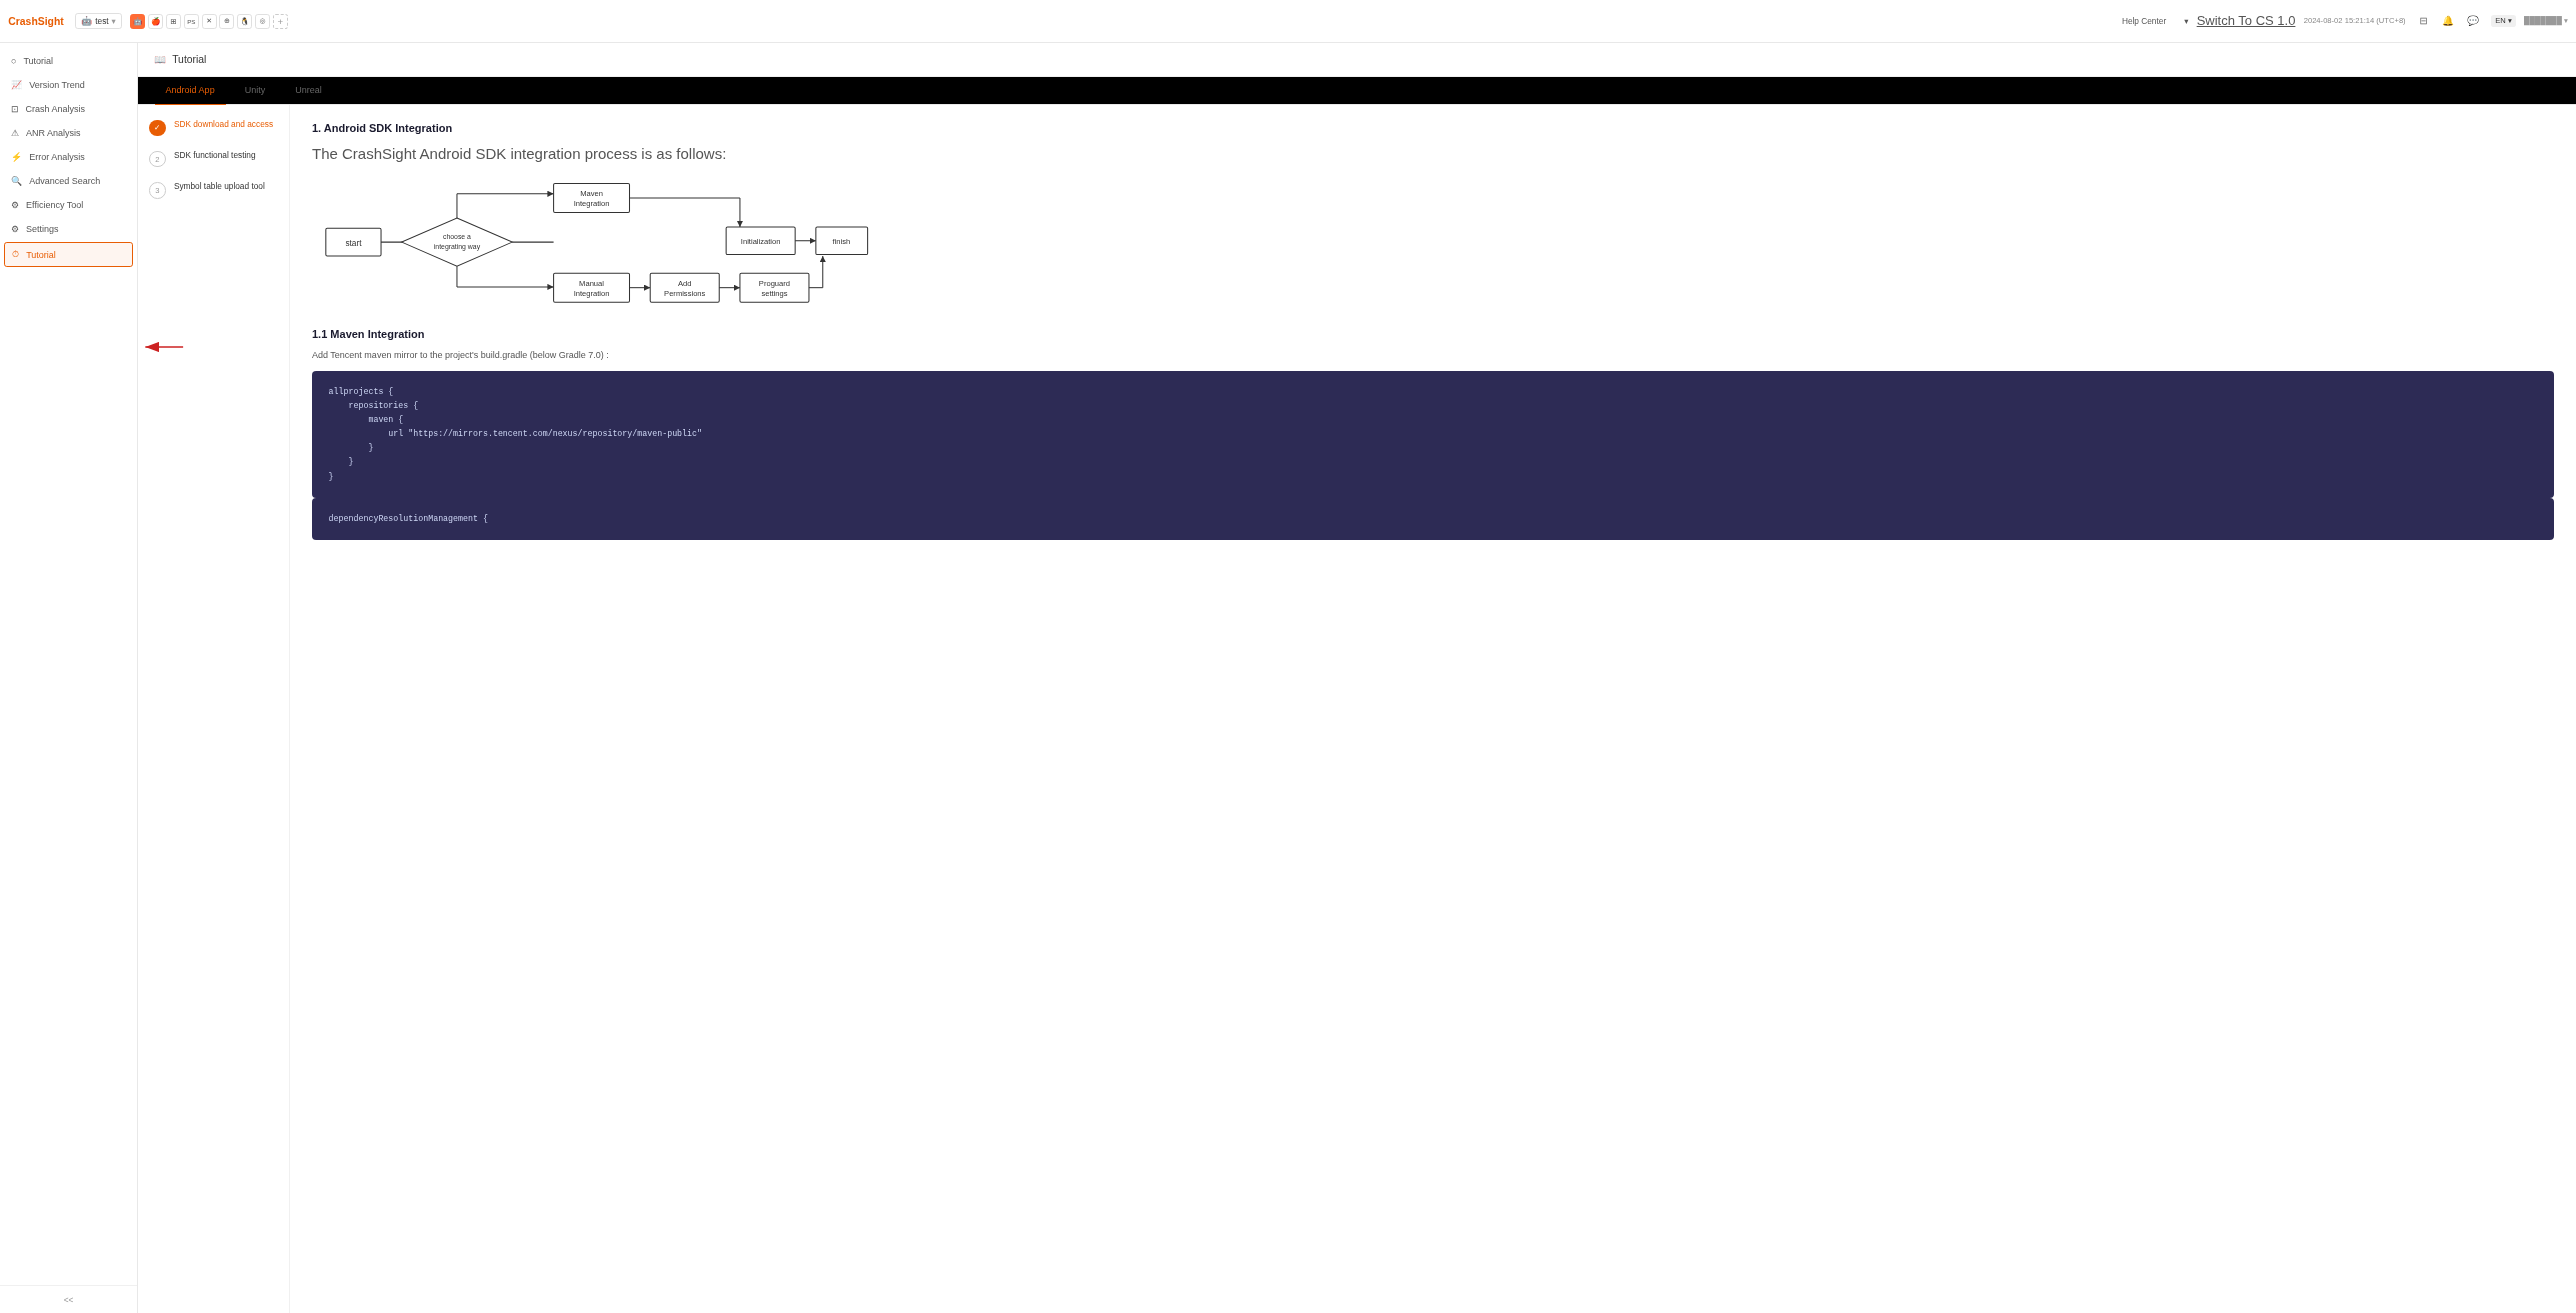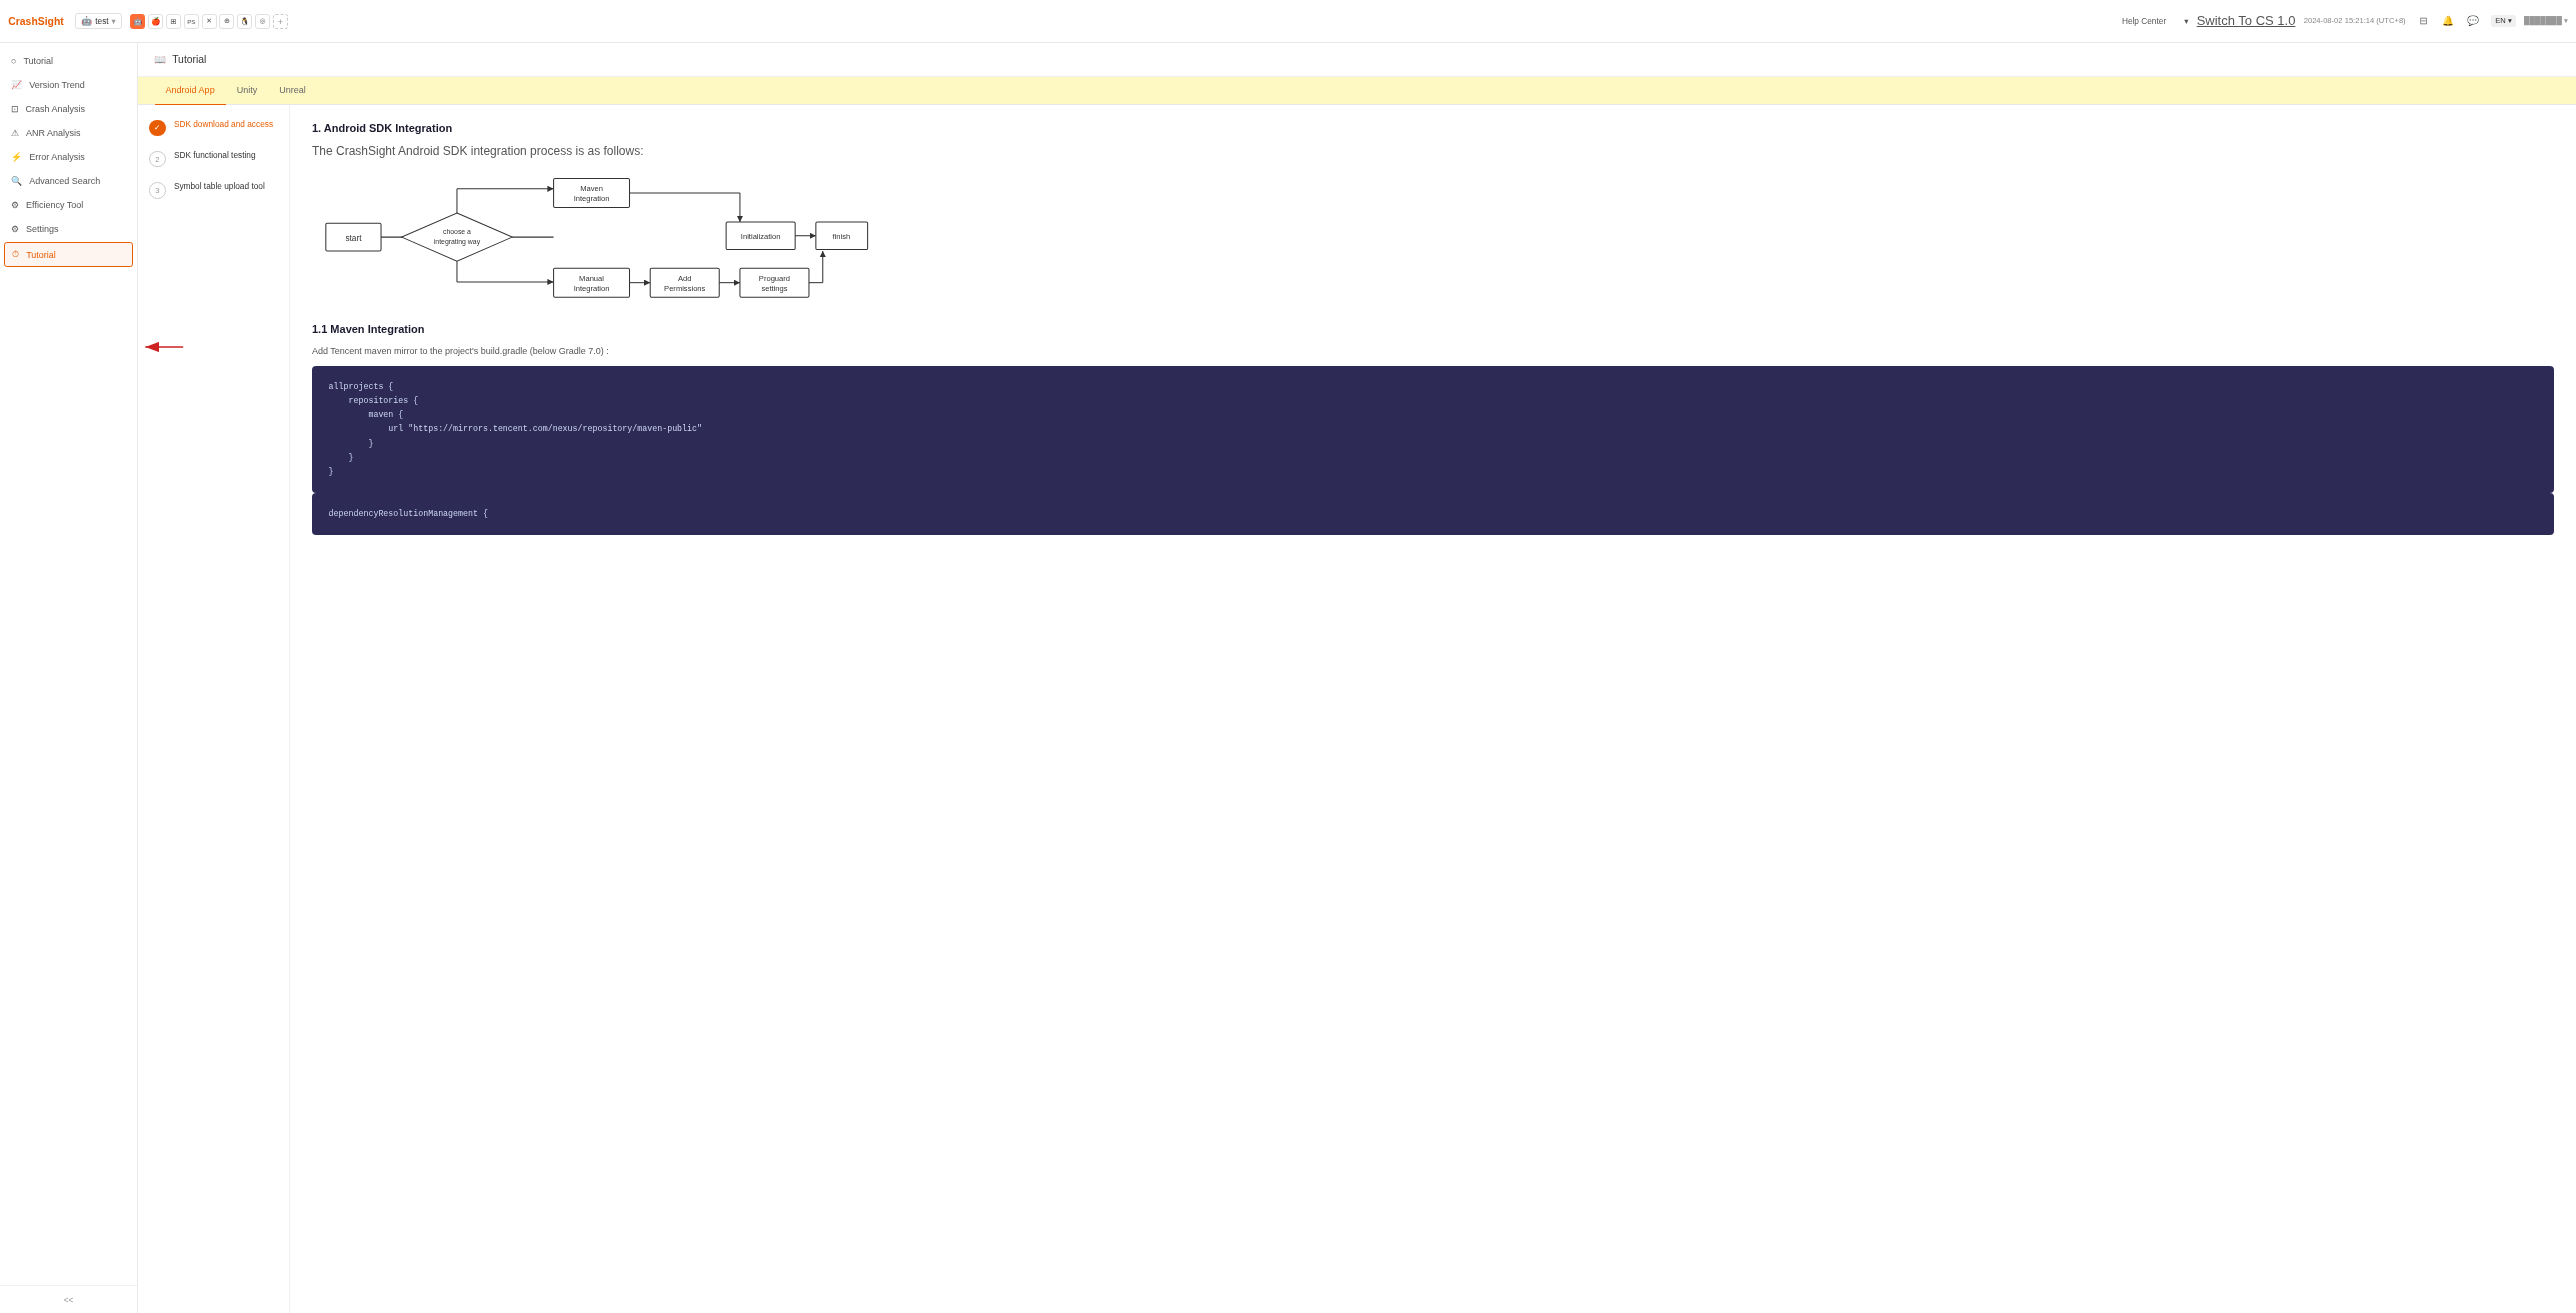--- a/index.html
+++ b/index.html
@@ -56,21 +56,21 @@
 
     
     .page-header {
       display: flex; align-items: center; gap: 5.5px; padding: 11px 16.6px;
       border-bottom: 0.7px solid #f0f0f0; background: #fff;
     }
     .page-header-icon { color: #999; font-size: 9.7px; }
     .page-header-title { font-size: 10.4px; color: #333; font-weight: 500; }
 
     
-    .tabs-row { display: flex; gap: 0; padding: 0 16.6px; border-bottom: 0.7px solid #e8e8e8; background: #fef9c3; }
+    .tabs-row { display: flex; gap: 8px; padding: 0 16.6px; border-bottom: 0.7px solid #e8e8e8; background: #000000; }
     .tab {
       padding: 8.3px 11px; cursor: pointer; font-size: 9px; color: #666;
       border-bottom: 1.4px solid transparent; margin-bottom: -0.7px;
     }
     .tab.active { color: #e85d04; border-bottom-color: #e85d04; font-weight: 500; }
 
     
     .tutorial-layout { display: flex; min-height: calc(100vh - 83px); }
 
     
@@ -81,21 +81,21 @@
       justify-content: center; font-size: 7.6px; flex-shrink: 0; margin-top: 0.7px;
     }
     .step-circle.active { background: #e85d04; color: #fff; }
     .step-circle.inactive { background: #fff; color: #999; border: 0.7px solid #ccc; }
     .step-label { font-size: 8.3px; color: #333; line-height: 1.4; }
     .step-item.active-step .step-label { color: #e85d04; font-weight: 500; }
 
     
     .tutorial-content { flex: 1; padding: 16.6px 22px; overflow-y: auto; }
     .section-title { font-size: 11px; font-weight: 600; color: #1a1a2e; margin-bottom: 8.3px; }
-    .section-desc { font-size: 12px; color: #555; margin-bottom: 6px; line-height: 1.6; }
+    .section-desc { font-size: 15px; color: #555; margin-bottom: 6px; line-height: 1.6; }
 
     
     .flow-diagram { margin: 14px 0 22px; }
     .flow-svg { width: 100%; max-width: 566px; }
 
     
     .sub-section { margin-bottom: 16.6px; }
     .sub-title { font-size: 11px; font-weight: 600; color: #1a1a2e; margin-bottom: 8.3px; }
     .sub-desc { font-size: 9px; color: #555; margin-bottom: 8.3px; line-height: 1.6; }
 

